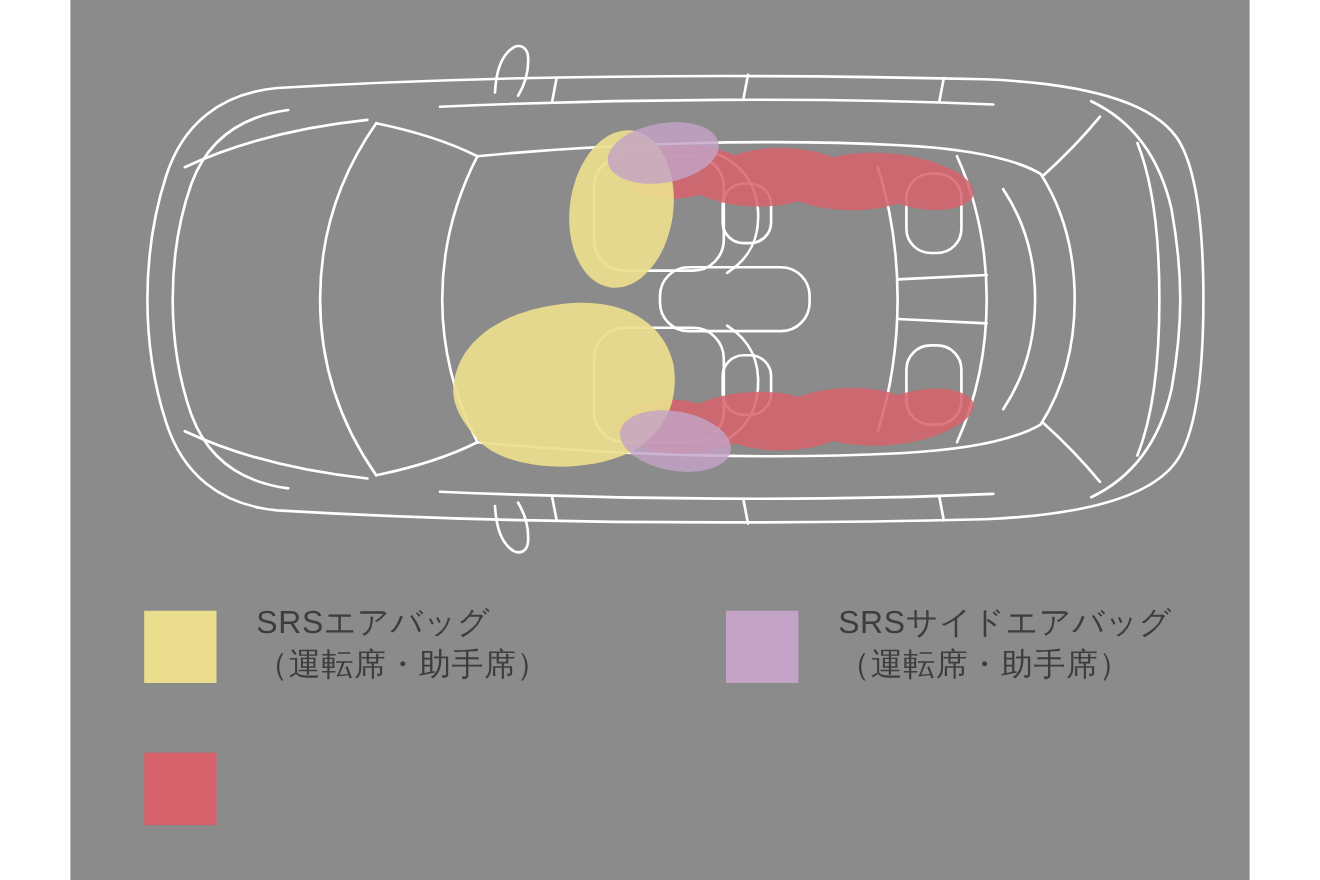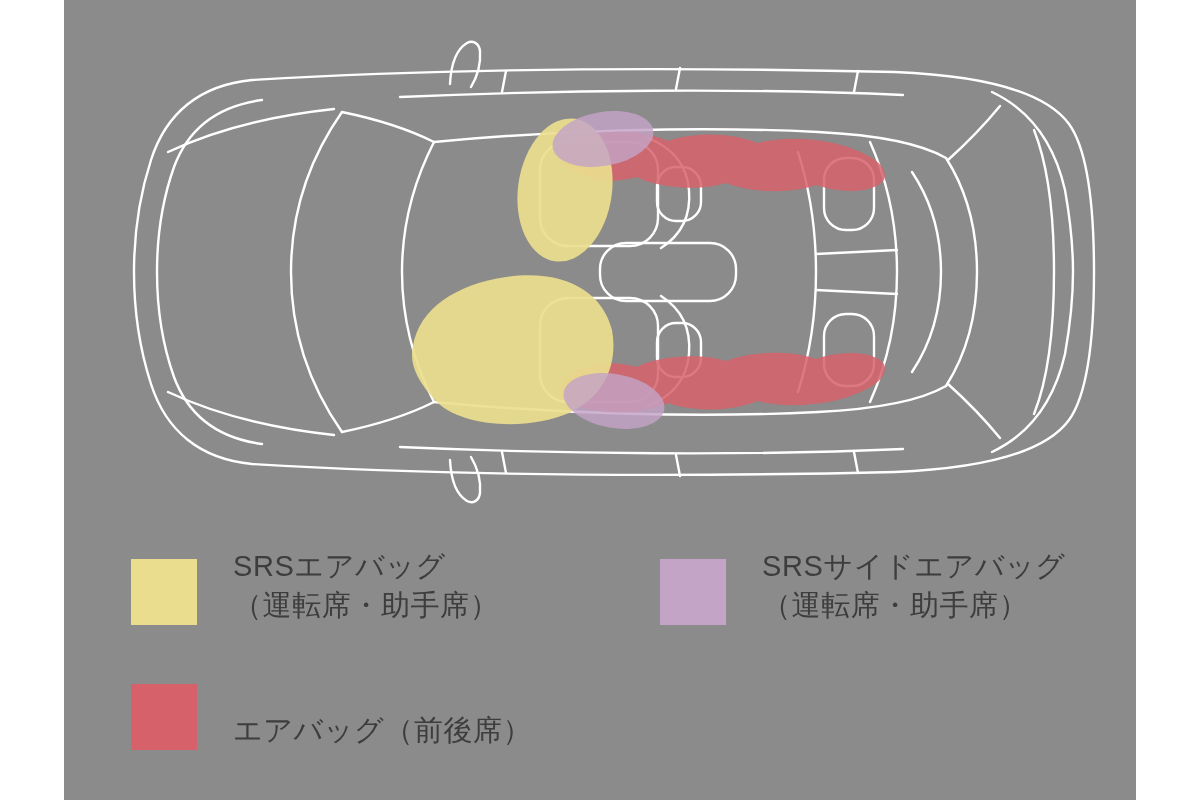--- a/index.html
+++ b/index.html
@@ -32,21 +32,21 @@
     z-index: 1;
   }
   .legend {
     position: absolute;
     inset: 0;
     z-index: 2;
   }
   .legend-item {
     position: absolute;
     display: flex;
-    align-items: flex-end;
+    align-items: center;
   }
   .swatch {
     width: 66px;
     height: 66px;
     display: block;
     flex: 0 0 auto;
   }
   .legend-text {
     margin-left: 36px;
     margin-top: -4px;
@@ -133,17 +133,16 @@
       <div>SRSサイドエアバッグ</div>
       <div>（運転席・助手席）</div>
     </div>
   </div>
 
   <div class="legend-item li-3">
     <svg class="swatch" viewBox="0 0 66 66">
       <rect width="66" height="66" fill="#d7616b"></rect>
     </svg>
     <div class="legend-text">
-      <div>エアバッグ（前後席）</div>
     </div>
   </div>
 
 </div>
 
 </body></html>

